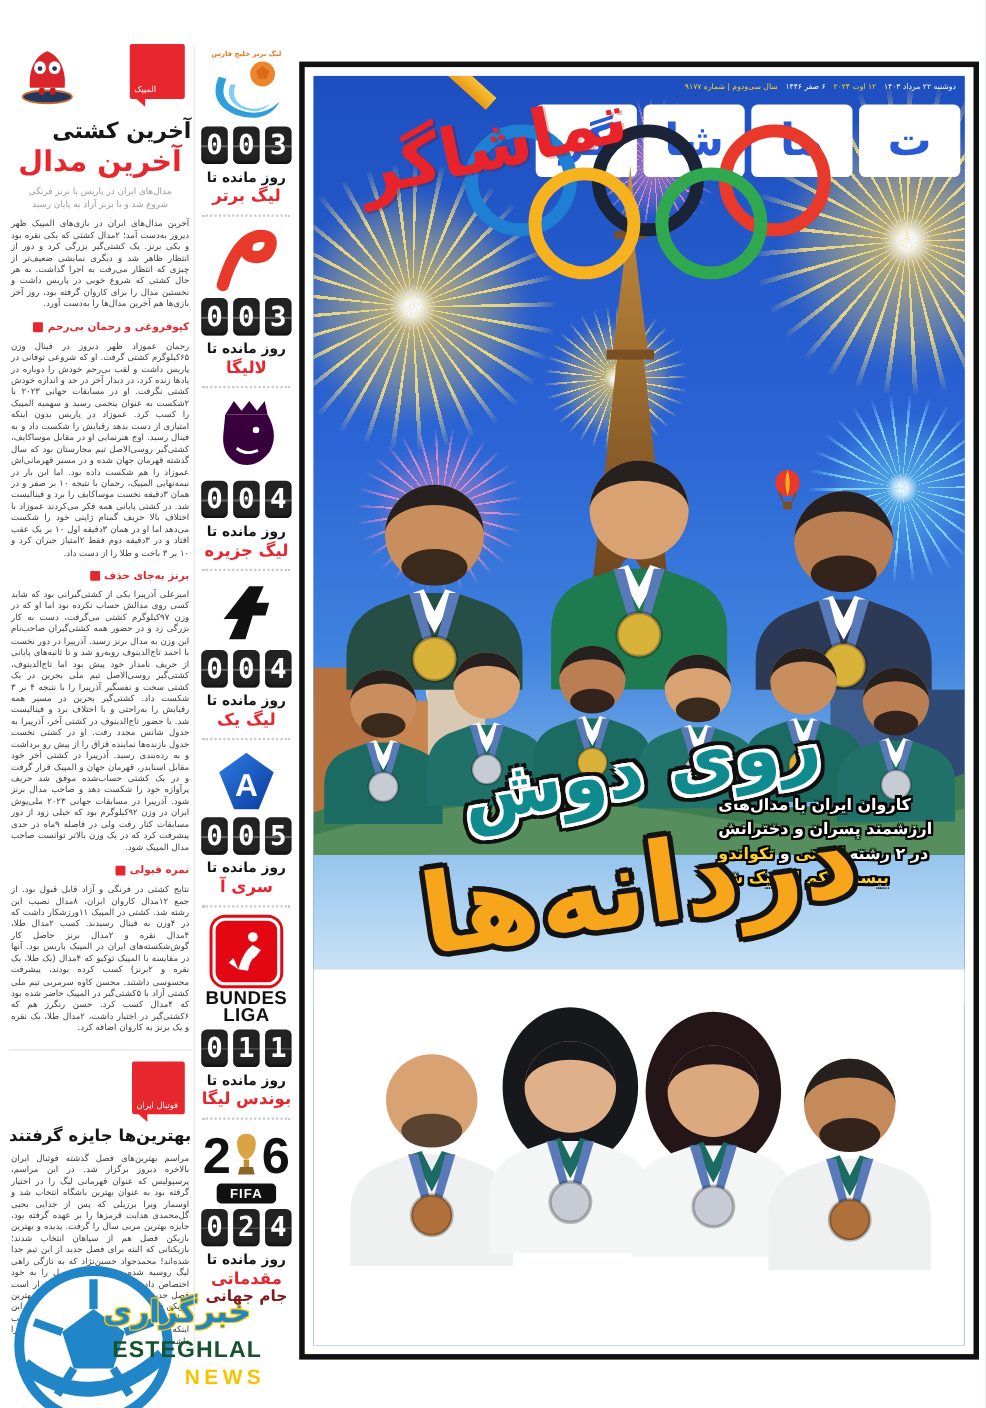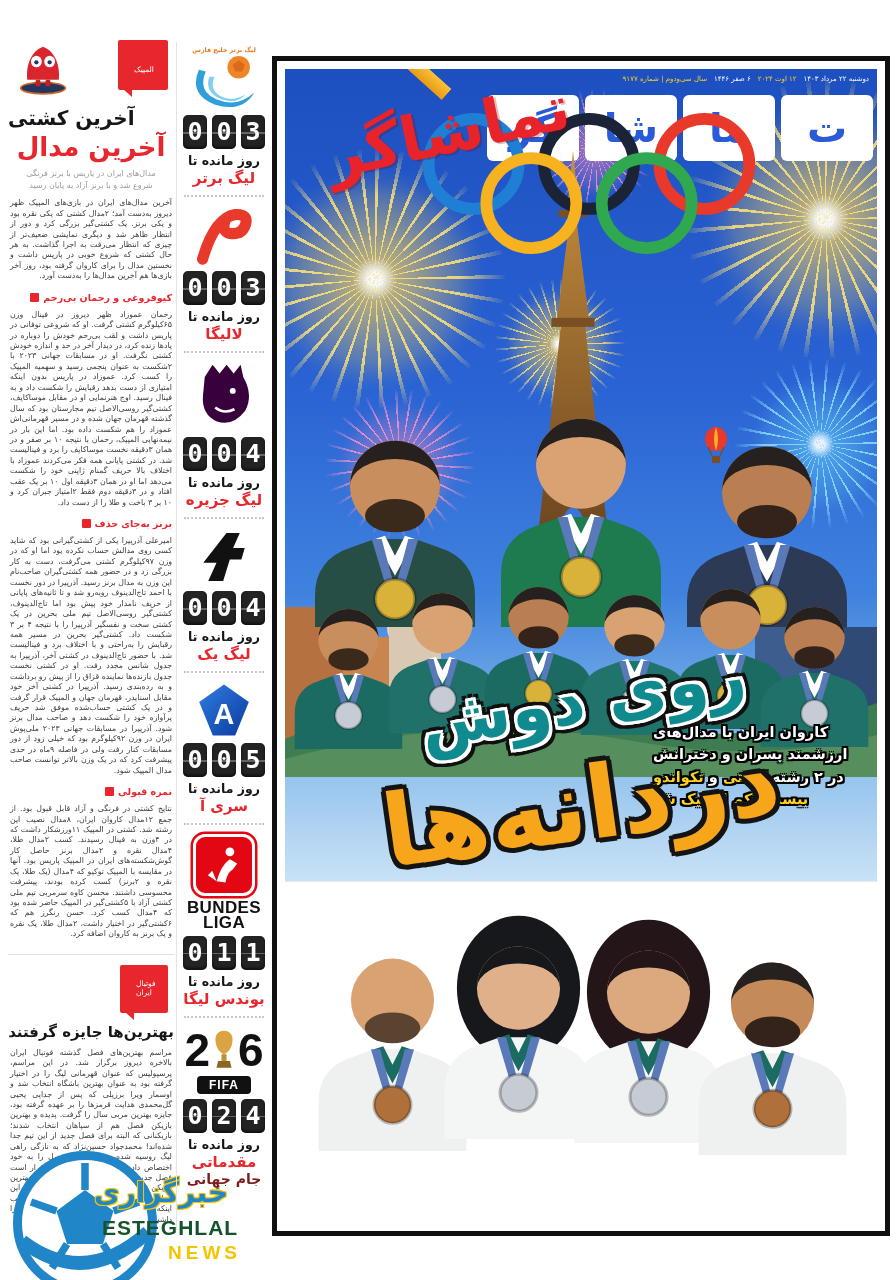--- a/index.html
+++ b/index.html
@@ -2,25 +2,25 @@
 <html lang="fa"><head>
 <meta charset="utf-8">
 <style>
   html,body{margin:0;padding:0;background:#fff;}
   .page{position:relative;width:896px;height:1280px;background:#fff;overflow:hidden;
         font-family:"DejaVu Sans",sans-serif;}
   
   .left-col{position:absolute;left:8px;top:40px;width:166px;height:1240px;}
   .art-head{display:flex;justify-content:space-between;align-items:flex-start;padding:0 6px 0 6px;}
   .kicker{width:50px;height:50px;background:#e8262d;border-radius:2px;position:relative;
-          display:flex;align-items:flex-end;justify-content:flex-start;padding:16px;box-sizing:border-box;}
+          display:flex;align-items:flex-end;justify-content:flex-start;padding:4px;box-sizing:border-box;}
   .kicker span{color:#fff;font-size:7.5px;}
   .kicker::after{content:"";position:absolute;left:5px;bottom:-7px;
           border-left:9px solid transparent;border-top:8px solid #e8262d;}
-  .h1a{font-size:20px;font-weight:bold;color:#161616;text-align:left;margin-top:8px;}
+  .h1a{font-size:20px;font-weight:bold;color:#161616;text-align:right;margin-top:8px;}
   .h1b{font-size:26px;font-weight:bold;color:#e8262d;text-align:center;margin-top:2px;}
   .sub{font-size:8px;color:#9a9a9a;text-align:center;line-height:1.45;margin-top:6px;direction:rtl;}
   .body{font-size:7.8px;line-height:1.34;color:#3c3c3c;text-align:justify;direction:rtl;
         margin:7px 2px 0 2px;}
   .sec-h{display:flex;flex-direction:row-reverse;align-items:center;gap:4px;margin:10px 2px 0 0;direction:rtl;justify-content:flex-end;}
   .sec-sq{width:9px;height:9px;background:#e8262d;border-radius:1px;flex:0 0 auto;}
   .sec-h span.t{color:#e8262d;font-weight:bold;font-size:9.5px;}
   .art2{margin-top:14px;border-top:1px solid #e0e0e0;padding-top:10px;}
   .art2 .kicker{margin:0 6px 0 auto;width:48px;height:48px;}
   .h2a{font-size:15px;font-weight:bold;color:#161616;text-align:center;margin-top:10px;direction:rtl;}

